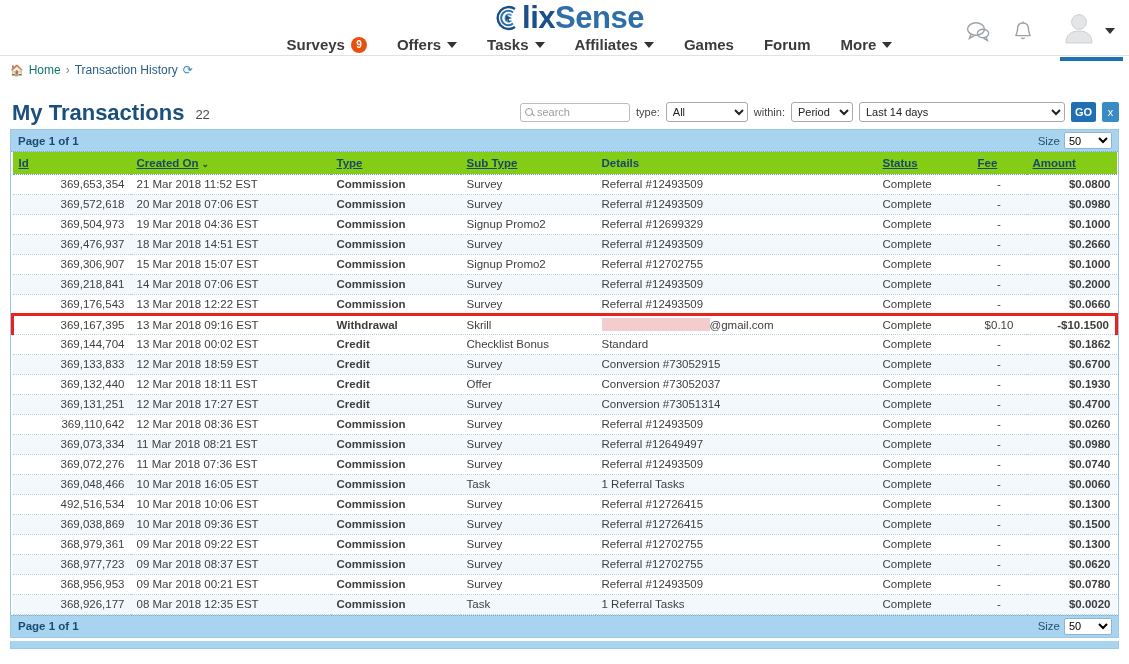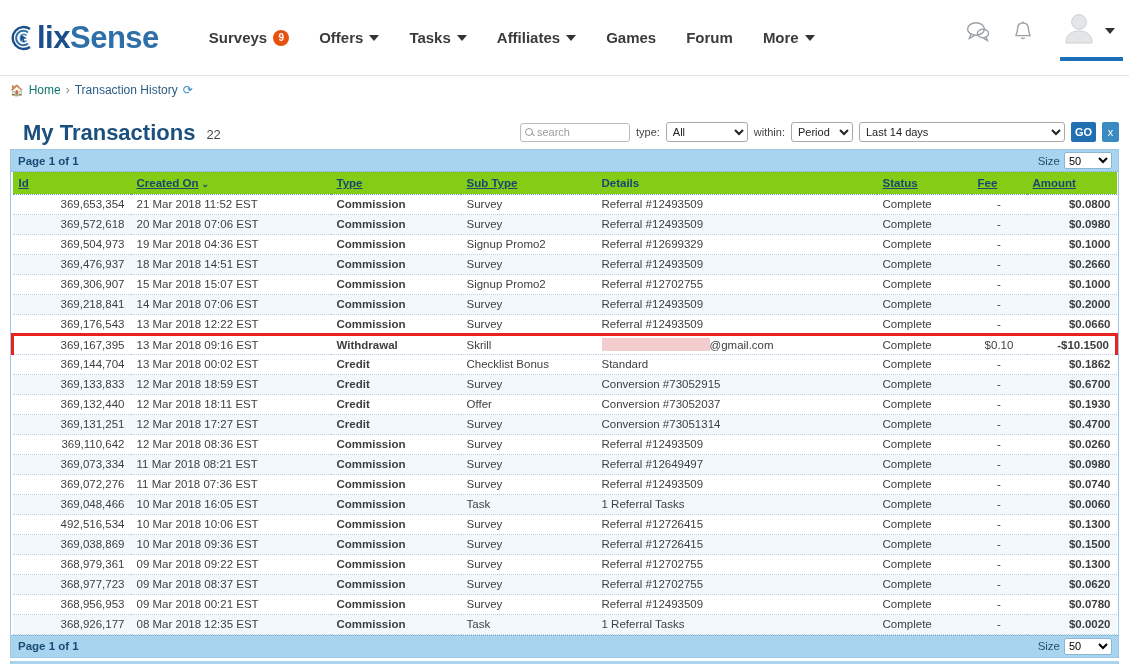--- a/index.html
+++ b/index.html
@@ -7,26 +7,27 @@
     width: 1129px; height: 664px;
     background: #ffffff;
     font-family: "Liberation Sans", sans-serif;
     font-size: 12px;
     color: #333;
     overflow: hidden;
   }
 
   
   .topbar {
-    height: 76px;
+    height: 56px;
     background: #ffffff;
     border-bottom: 1px solid #e2e2e2;
     display: flex;
     align-items: center;
     position: relative;
+    flex-direction: column;
   }
   .brand {
     display: flex; align-items: center;
     margin-left: 8px;
     font-size: 31px;
     font-weight: 600;
     letter-spacing: -0.5px;
   }
   .brand .logo-mark {
     width: 28px; height: 28px;
@@ -108,21 +109,21 @@
   .breadcrumb a { color: #0f766e; text-decoration: none; cursor: pointer; }
   .breadcrumb .sep { color: #888; }
   .breadcrumb .current { color: #2a5d88; }
   .home-icon { font-size: 11px; color: #555; }
   .refresh-icon { color: #3a8ec4; font-size: 12px; cursor: pointer; }
 
   
   .pagehead {
     position: relative;
     height: 40px;
-    padding: 0 23px;
+    padding: 0 12px;
     display: flex;
     align-items: flex-end;
   }
   .page-title {
     font-size: 22px;
     font-weight: 700;
     color: #1b4f7e;
     line-height: 1;
   }
   .page-count {

